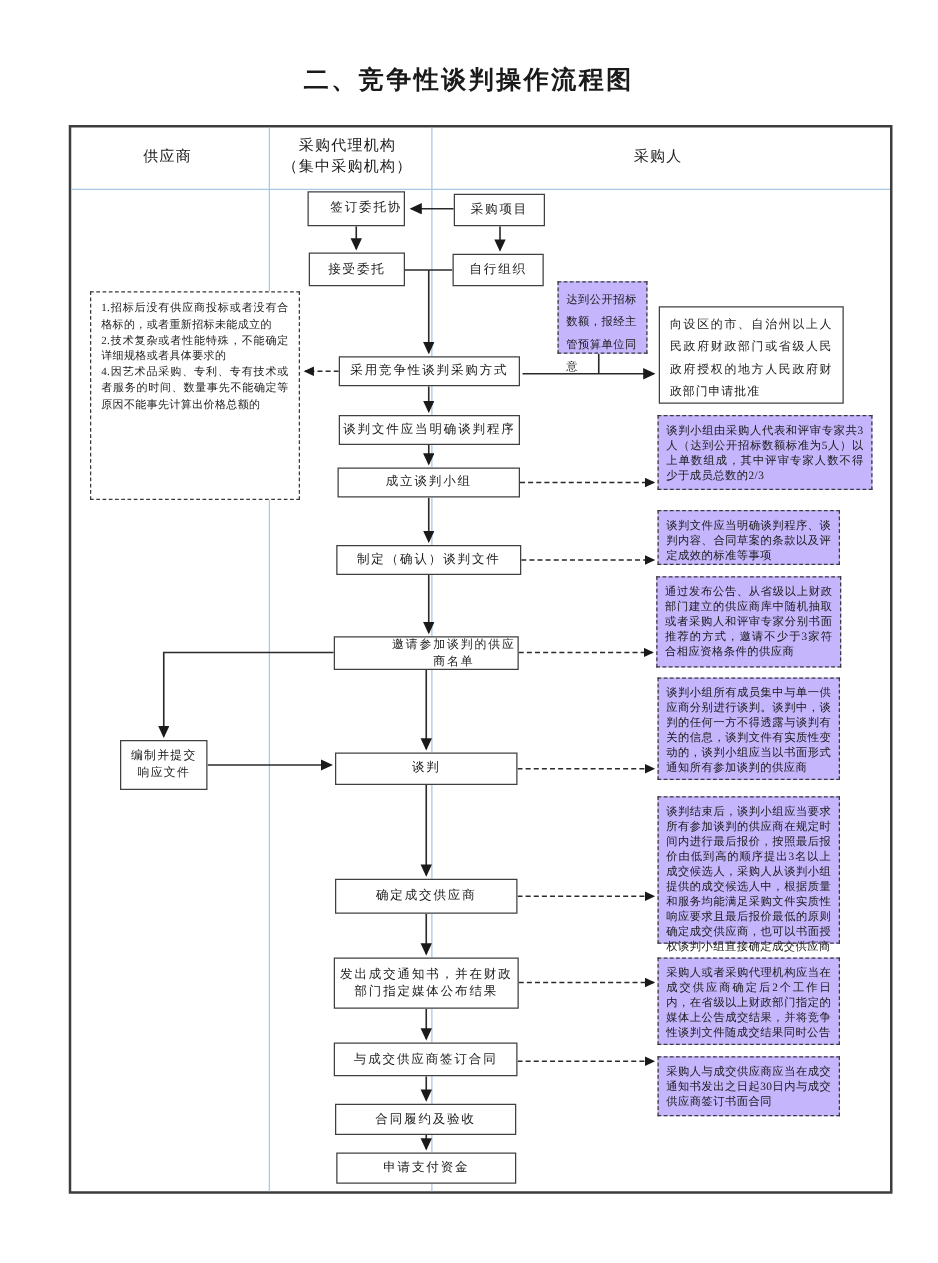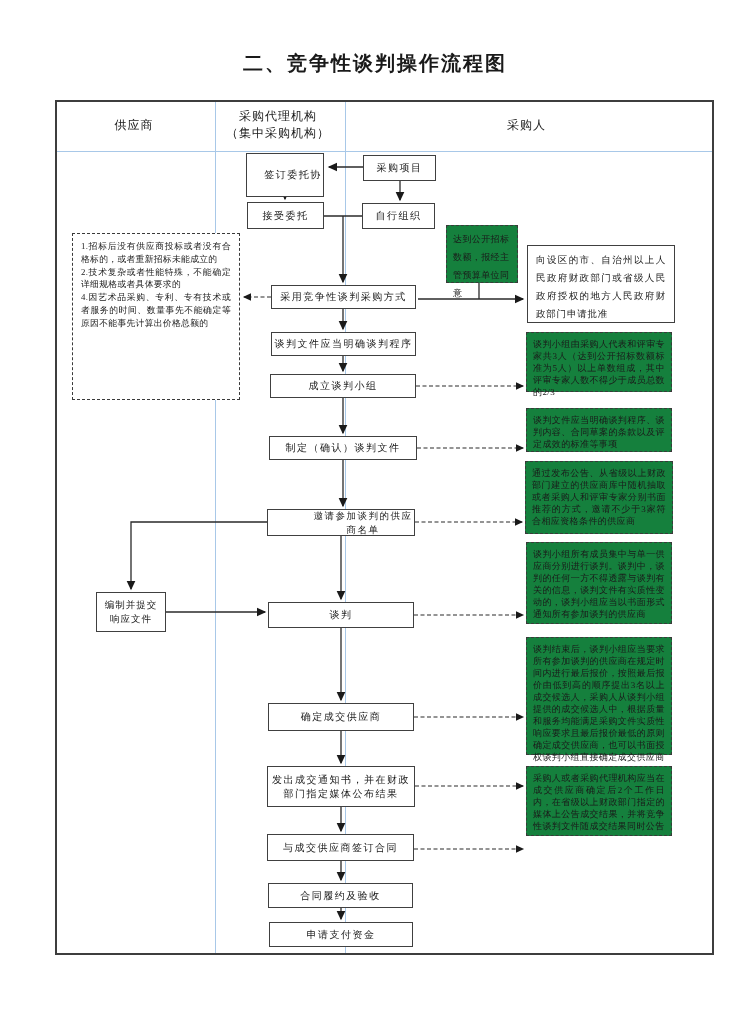--- a/index.html
+++ b/index.html
@@ -9,21 +9,21 @@
          font-size:20px;font-weight:bold;letter-spacing:2px;}
   .table{position:absolute;left:55px;top:100px;width:655px;height:851px;
          border:2px solid #3d3d3d;background:#fff;}
   .vdiv,.hdiv{position:absolute;background:#a8c8e8;}
   .vdiv{width:1px;top:0;height:100%;}
   .hdiv{height:1px;left:0;width:100%;}
   .colhead{position:absolute;text-align:center;font-size:12px;letter-spacing:1px;}
   .box{position:absolute;border:1.4px solid #404040;background:#fff;
        display:flex;flex-direction:column;align-items:center;justify-content:center;
        text-align:center;font-size:10px;letter-spacing:1.5px;line-height:14px;box-sizing:border-box;}
-  .dashedbox{position:absolute;border:1px dashed #3a3a3a;background:#15803d;box-sizing:border-box;
+  .dashedbox{position:absolute;border:1px dashed #3a3a3a;background:#c4b5fd;box-sizing:border-box;
        font-size:9px;line-height:12px;padding:5px 6px;text-align:justify;letter-spacing:0.4px;}
   .notes{position:absolute;border:1px dashed #3a3a3a;background:#fff;box-sizing:border-box;
        font-size:8.8px;line-height:12.8px;padding:6px 8px;text-align:justify;letter-spacing:0.3px;}
   .notes div{margin:0;}
   .bigsolid{position:absolute;border:1.4px solid #404040;background:#fff;box-sizing:border-box;
        font-size:9.5px;line-height:18px;padding:5px 8px;text-align:justify;letter-spacing:0.8px;}
   .threshold{line-height:18px;text-align:left;padding-top:4px;}
   svg.wires{position:absolute;left:0;top:0;}
 </style>
 </head>
@@ -79,21 +79,21 @@
       <line x1="416" y1="386" x2="523" y2="386" marker-end="url(#arr)"></line>
       <line x1="417" y1="448" x2="523" y2="448" marker-end="url(#arr)"></line>
       <line x1="415" y1="522" x2="522" y2="522" marker-end="url(#arr)"></line>
       <line x1="414" y1="615" x2="523" y2="615" marker-end="url(#arr)"></line>
       <line x1="414" y1="717" x2="523" y2="717" marker-end="url(#arr)"></line>
       <line x1="415" y1="786" x2="523" y2="786" marker-end="url(#arr)"></line>
       <line x1="414" y1="849" x2="523" y2="849" marker-end="url(#arr)"></line>
     </g>
   </svg>
 
-  <div class="box" style="left:246px;top:153px;width:78px;height:44px;padding-left:16px;">签订委托协</div>
+  <div class="box" style="left:246px;top:153px;width:78px;height:28px;padding-left:16px;">签订委托协</div>
   <div class="box" style="left:363px;top:155px;width:73px;height:26px;">采购项目</div>
   <div class="box" style="left:247px;top:202px;width:77px;height:27px;">接受委托</div>
   <div class="box" style="left:362px;top:203px;width:73px;height:26px;">自行组织</div>
   <div class="box" style="left:271px;top:285px;width:145px;height:24px;">采用竞争性谈判采购方式</div>
   <div class="box" style="left:271px;top:332px;width:145px;height:24px;">谈判文件应当明确谈判程序</div>
   <div class="box" style="left:270px;top:374px;width:146px;height:24px;">成立谈判小组</div>
   <div class="box" style="left:269px;top:436px;width:148px;height:24px;">制定（确认）谈判文件</div>
   <div class="box" style="left:267px;top:509px;width:148px;height:27px;font-size:9.5px;padding-left:44px;">邀请参加谈判的供应商名单</div>
   <div class="box" style="left:268px;top:602px;width:146px;height:26px;">谈判</div>
   <div class="box" style="left:268px;top:703px;width:146px;height:28px;">确定成交供应商</div>
@@ -109,20 +109,21 @@
 
   <div class="notes" style="left:72px;top:233px;width:168px;height:167px;">
     <div>1.招标后没有供应商投标或者没有合格标的，或者重新招标未能成立的</div>
     <div>2.技术复杂或者性能特殊，不能确定详细规格或者具体要求的</div>
     <div>4.因艺术品采购、专利、专有技术或者服务的时间、数量事先不能确定等原因不能事先计算出价格总额的</div>
   </div>
 
   <div class="dashedbox threshold" style="left:446px;top:225px;width:72px;height:58px;">达到公开招标数额，报经主管预算单位同意</div>
   <div class="bigsolid" style="left:527px;top:245px;width:148px;height:78px;">向设区的市、自治州以上人民政府财政部门或省级人民政府授权的地方人民政府财政部门申请批准</div>
 
-  <div class="dashedbox" style="left:526px;top:332px;width:146px;height:60px;">谈判小组由采购人代表和评审专家共3人（达到公开招标数额标准为5人）以上单数组成，其中评审专家人数不得少于成员总数的2/3</div>
+  <div class="dashedbox" style="left:526px;top:332px;width:172px;height:60px;">谈判小组由采购人代表和评审专家共3人（达到公开招标数额标准为5人）以上单数组成，其中评审专家人数不得少于成员总数的2/3</div>
   <div class="dashedbox" style="left:526px;top:408px;width:146px;height:44px;">谈判文件应当明确谈判程序、谈判内容、合同草案的条款以及评定成效的标准等事项</div>
   <div class="dashedbox" style="left:525px;top:461px;width:148px;height:73px;">通过发布公告、从省级以上财政部门建立的供应商库中随机抽取或者采购人和评审专家分别书面推荐的方式，邀请不少于3家符合相应资格条件的供应商</div>
   <div class="dashedbox" style="left:526px;top:542px;width:146px;height:82px;">谈判小组所有成员集中与单一供应商分别进行谈判。谈判中，谈判的任何一方不得透露与谈判有关的信息，谈判文件有实质性变动的，谈判小组应当以书面形式通知所有参加谈判的供应商</div>
   <div class="dashedbox" style="left:526px;top:637px;width:146px;height:118px;">谈判结束后，谈判小组应当要求所有参加谈判的供应商在规定时间内进行最后报价，按照最后报价由低到高的顺序提出3名以上成交候选人，采购人从谈判小组提供的成交候选人中，根据质量和服务均能满足采购文件实质性响应要求且最后报价最低的原则确定成交供应商，也可以书面授权谈判小组直接确定成交供应商</div>
   <div class="dashedbox" style="left:526px;top:766px;width:146px;height:70px;">采购人或者采购代理机构应当在成交供应商确定后2个工作日内，在省级以上财政部门指定的媒体上公告成交结果，并将竞争性谈判文件随成交结果同时公告</div>
+  <div class="dashedbox" style="left:526px;top:845px;width:146px;height:48px;">采购人与成交供应商应当在成交通知书发出之日起30日内与成交供应商签订书面合同</div>
 
 </div>
 
 </body></html>

